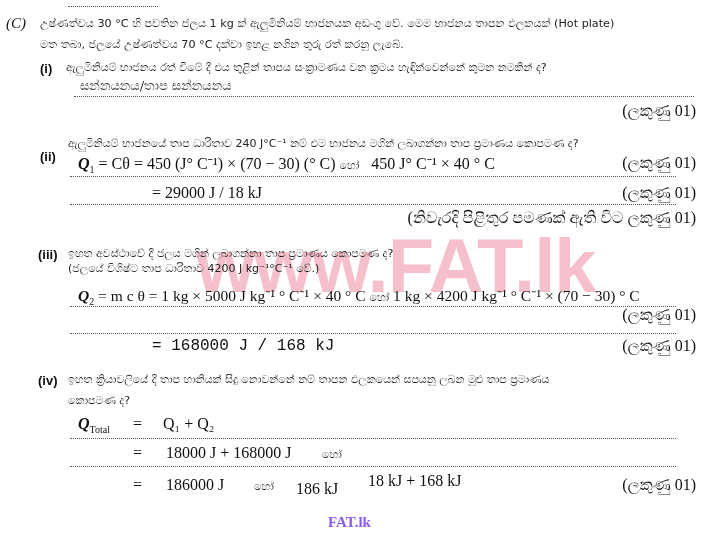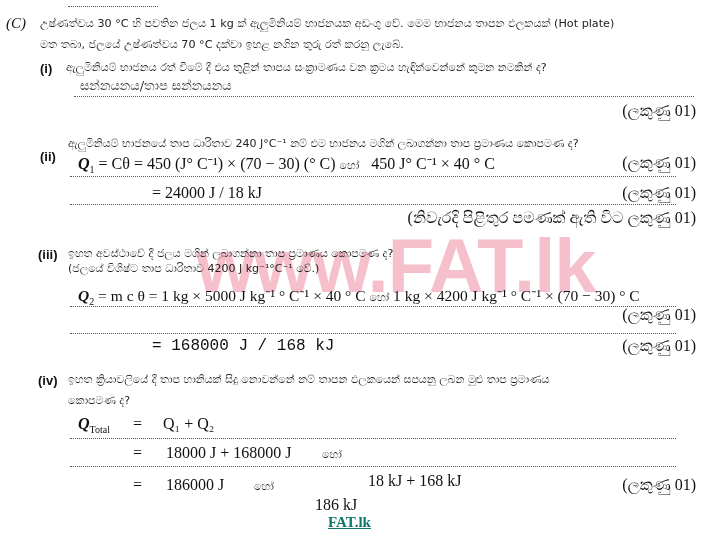--- a/index.html
+++ b/index.html
@@ -11,21 +11,21 @@
   .sub-label { font-size:13px; font-family:"Liberation Sans", sans-serif; font-weight:bold; }
   .math { font-family:"Liberation Serif", serif; font-size:16px; }
   .ans { font-family:"DejaVu Sans", sans-serif; font-size:13px; color:#333; }
   .marks { font-family:"Liberation Serif", serif; font-size:16px; }
   .dots { position:absolute; border-bottom:1px dotted #555; height:0; }
   .it { font-style:italic; font-weight:bold; }
   sup, sub { font-size:10px; }
   .watermark { position:absolute; left:196px; top:222px; font-family:"Liberation Sans", sans-serif;
                font-weight:bold; font-size:76px; color:#f4b6c2; letter-spacing:-1px; opacity:0.85; }
   .footer { position:absolute; left:328px; top:514px; font-family:"Liberation Serif", serif; font-weight:bold;
-            font-size:15px; color:#0f766e;text-decoration:underline; }
+            font-size:15px; color:#8b5cf6; }
 </style>
 </head>
 <body>
 
 <div class="dots" style="left:68px; top:6px; width:90px;"></div>
 
 <div class="abs q-label" style="left:6px; top:15px; font-style:italic;">(C)</div>
 <div class="abs si" style="left:40px; top:17px; font-size:11.2px;">උෂ්ණත්වය 30 °C හි පවතින ජලය 1 kg ක් ඇලුමිනියම් භාජනයක අඩංගු වේ. මෙම භාජනය තාපන ඵලකයක් (Hot plate)</div>
 <div class="abs si" style="left:40px; top:38px; font-size:11.2px;">මත තබා, ජලයේ උෂ්ණත්වය 70 °C දක්වා ඉහළ නගින තුරු රත් කරනු ලැබේ.</div>
 
@@ -38,21 +38,21 @@
 <div class="abs sub-label" style="left:40px; top:149px;">(ii)</div>
 <div class="abs si" style="left:68px; top:137px;">ඇලුමිනියම් භාජනයේ තාප ධාරිතාව 240 J°C⁻¹ නම් එම භාජනය මගින් ලබාගන්නා තාප ප්‍රමාණය කොපමණ ද?</div>
 <div class="abs math" style="left:78px; top:152px;">
   <span class="it">Q</span><sub>1</sub>
   <span>= Cθ = 450 (J° C⁻¹) × (70 − 30) (° C)</span>
   <span class="si">හෝ</span>
   <span style="margin-left:8px;">450 J° C⁻¹ × 40 ° C</span>
 </div>
 <div class="abs marks" style="right:14px; top:154px;">(ලකුණු 01)</div>
 <div class="dots" style="left:70px; top:176px; width:606px;"></div>
-<div class="abs math" style="left:152px; top:184px;">= 24000 J / 18 kJ</div>
+<div class="abs math" style="left:152px; top:184px;">= 29000 J / 18 kJ</div>
 <div class="abs marks" style="right:14px; top:184px;">(ලකුණු 01)</div>
 <div class="dots" style="left:70px; top:204px; width:606px;"></div>
 <div class="abs marks" style="right:14px; top:209px;">(නිවැරදි පිළිතුර පමණක් ඇති විට ලකුණු 01)</div>
 
 <div class="watermark">www.FAT.lk</div>
 
 <div class="abs sub-label" style="left:38px; top:247px;">(iii)</div>
 <div class="abs si" style="left:68px; top:247px;">ඉහත අවස්ථාවේ දී ජලය මගින් ලබාගන්නා තාප ප්‍රමාණය කොපමණ ද?</div>
 <div class="abs si" style="left:68px; top:262px;">(ජලයේ විශිෂ්ට තාප ධාරිතාව 4200 J kg⁻¹°C⁻¹ වේ.)</div>
 <div class="abs math" style="left:78px; top:284px; font-size:15.5px;">
@@ -80,16 +80,16 @@
 
 <div class="abs math" style="left:133px; top:444px;">=</div>
 <div class="abs math" style="left:166px; top:444px;">18000 J + 168000 J</div>
 <div class="abs si" style="left:322px; top:448px;">හෝ</div>
 <div class="abs math" style="left:368px; top:444px;margin-top:28px;">18 kJ + 168 kJ</div>
 <div class="dots" style="left:70px; top:466px; width:606px;"></div>
 
 <div class="abs math" style="left:133px; top:476px;">=</div>
 <div class="abs math" style="left:166px; top:476px;">186000 J</div>
 <div class="abs si" style="left:254px; top:480px;">හෝ</div>
-<div class="abs math" style="left:296px; top:496px;margin-left:19px;">186 kJ</div>
+<div class="abs math" style="left:296px; top:480px;">186 kJ</div>
 <div class="abs marks" style="right:14px; top:476px;">(ලකුණු 01)</div>
 
 <div class="footer">FAT.lk</div>
 
 </body></html>

